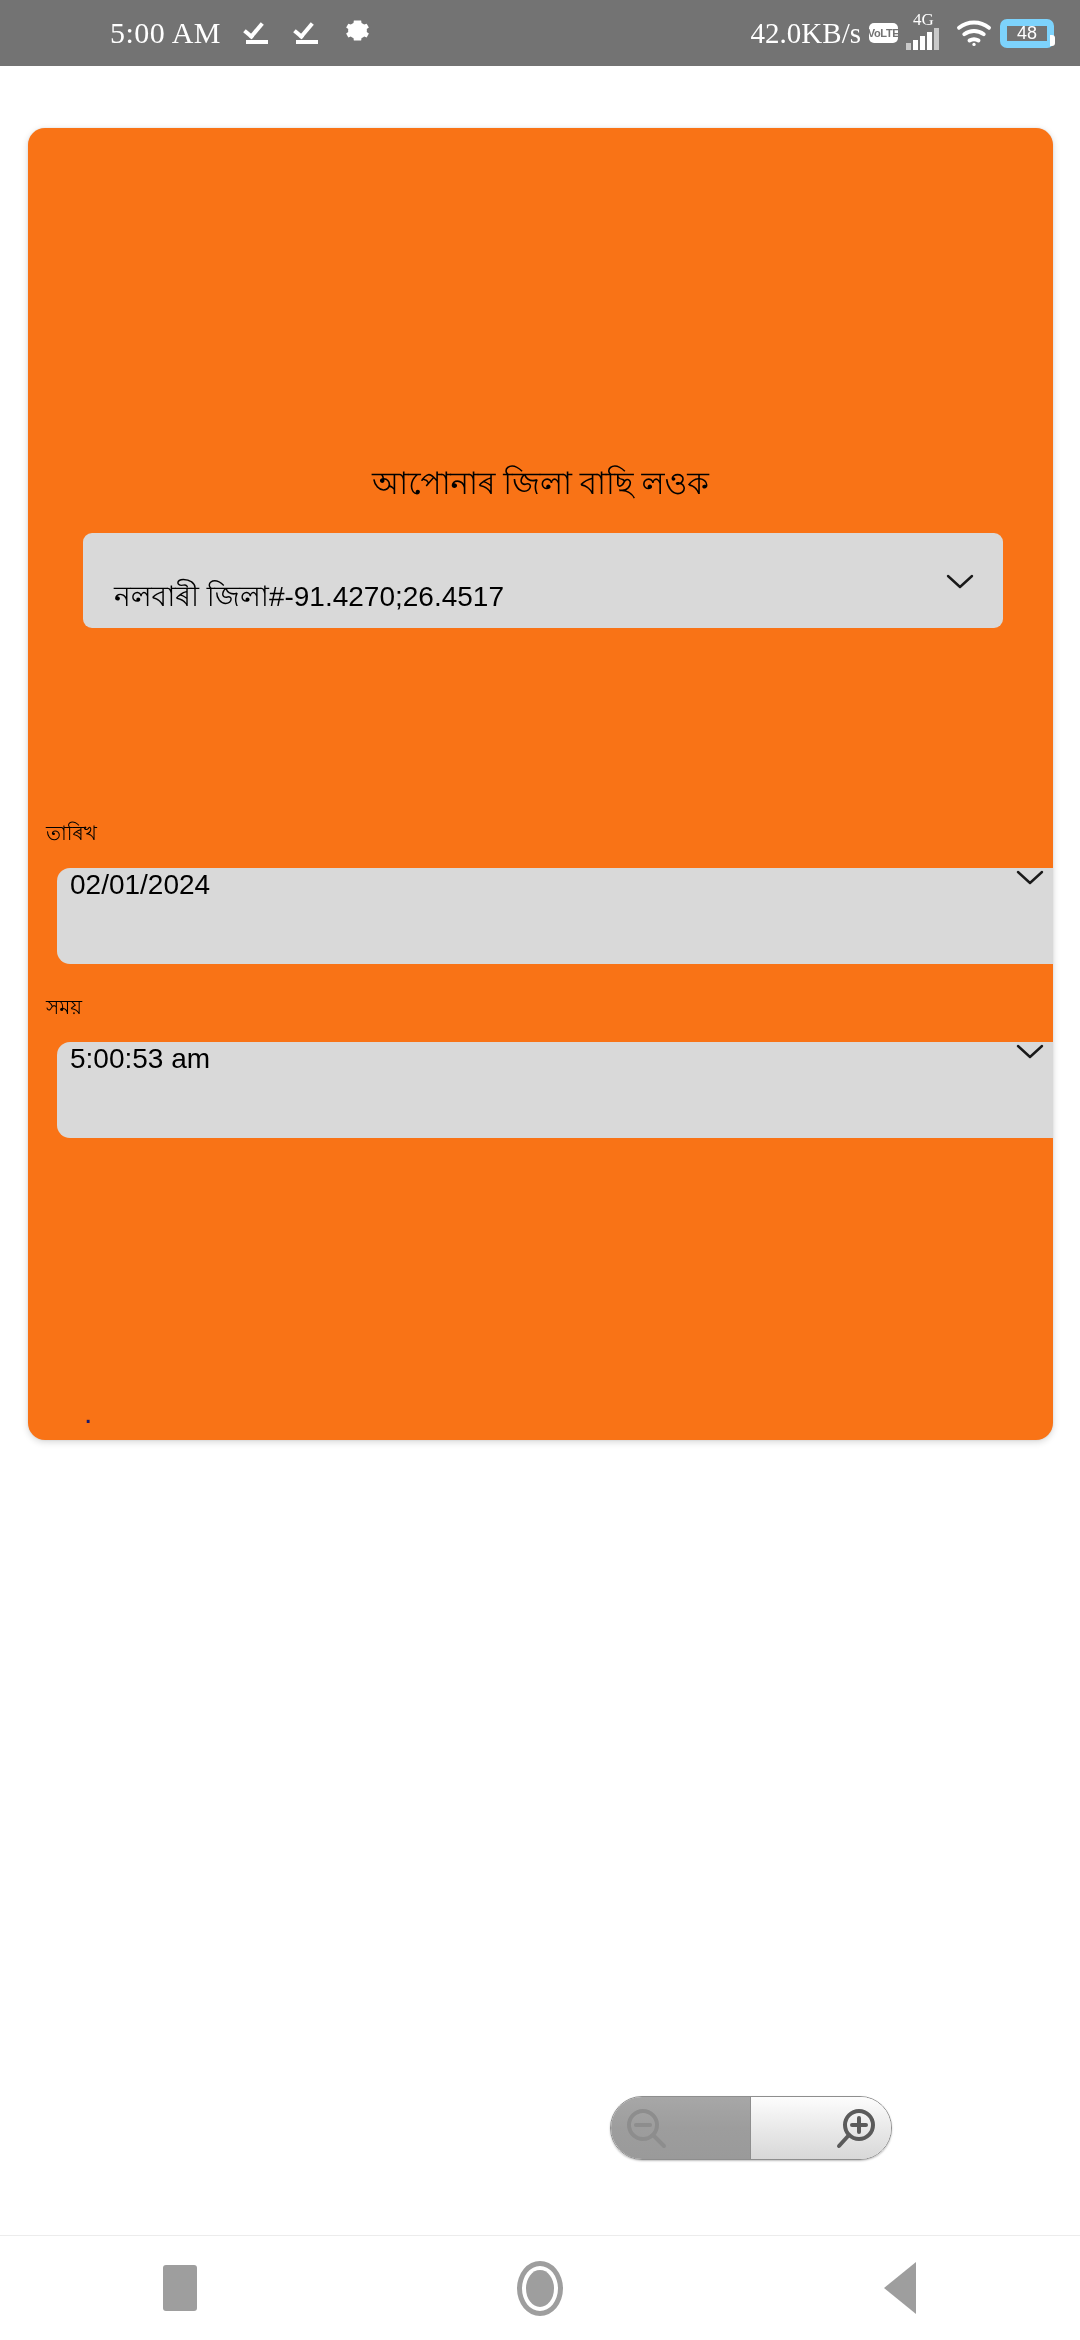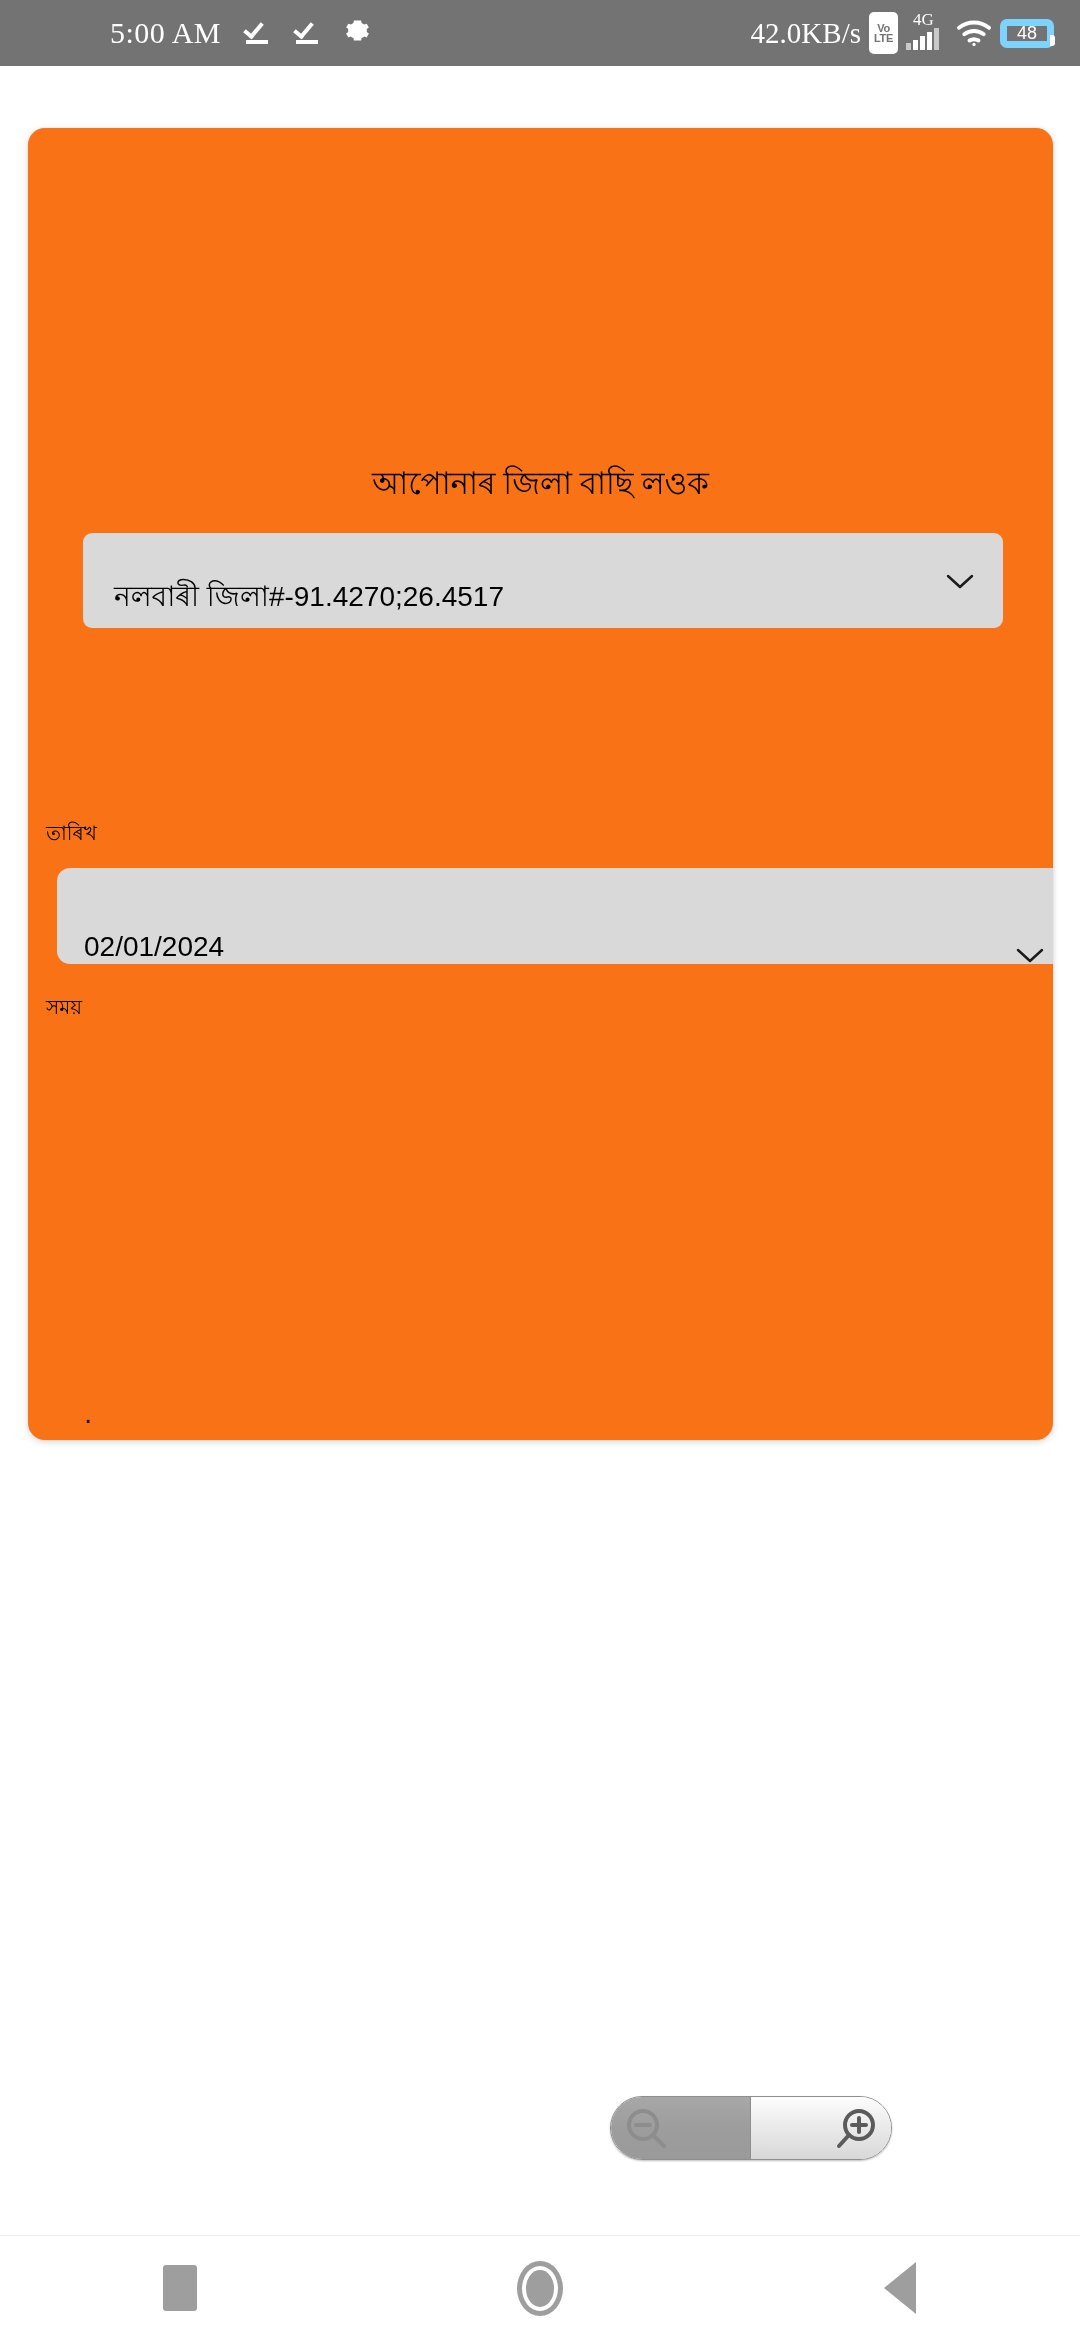--- a/index.html
+++ b/index.html
@@ -33,22 +33,22 @@
   .icon-check .tick{
     position:absolute; left:3px; top:1px; width:11px; height:19px;
     border-right:4px solid #fff; border-bottom:4px solid #fff;
     transform:rotate(40deg);
   }
   .icon-check .bar{
     position:absolute; left:1px; bottom:0px; width:22px; height:4px; background:#fff;
   }
   .icon-gear{ width:25px; height:25px; display:block; }
   .volte-badge{
-    width:29px;height:42px;border-radius:5px;background:#fff;color:#737373;
-    display:flex;flex-direction:column;align-items:center;justify-content:center;
+    width:29px;height:20px;border-radius:5px;background:#fff;color:#737373;
+    display:flex;flex-direction:row;align-items:center;justify-content:center;
     font-size:11px;font-weight:bold;line-height:10px;letter-spacing:-0.3px;
   }
   .sig-wrap{ position:relative; width:42px; height:34px; }
   .sig-4g{
     position:absolute; left:7px; top:-5px; font-size:17px; line-height:17px;
     font-family:"Liberation Serif", serif; color:#fff;
   }
   .sig-bars{ position:absolute; left:0; bottom:0; display:flex; align-items:flex-end; gap:2px; height:20px; }
   .sig-bars i{ display:block; width:5px; background:#fff; }
   .sig-bars i.b0{ height:7px; background:#c9c9c9; }
@@ -98,22 +98,22 @@
   }
 
   .field-label{
     position:absolute; left:18px;
     font-size:20px; color:#000; line-height:34px;
     font-family:"Liberation Sans","DejaVu Sans", sans-serif;
   }
   .field-box{
     position:absolute; left:29px; width:1020px; height:96px;
     background:#d9d9d9; border-radius:13px;
-    display:flex; align-items:flex-end; justify-content:space-between;
-    padding:0 32px 0 27px;
+    display:flex; align-items:flex-start; justify-content:space-between;
+    padding:0 32px 0 13px;
   }
   .field-box .val{
     font-size:28px; color:#000; line-height:34px;
     font-family:"Liberation Sans", sans-serif;
   }
 
   #date-label{ top:688px; }
   #date-field{ top:740px; }
   #time-label{ top:862px; }
   #time-field{ top:914px; }
@@ -242,20 +242,28 @@
   <div class="field-box" id="date-field">
     <span class="val">02/01/2024</span>
     <span>
       <svg class="chev" viewBox="0 0 30 18" fill="none" stroke="#1a1a1a" stroke-width="2.4" stroke-linecap="round" stroke-linejoin="round">
         <polyline points="3,4 15,15 27,4"></polyline>
       </svg>
     </span>
   </div>
 
   <div class="field-label" id="time-label">সময়</div>
+  <div class="field-box" id="time-field">
+    <span class="val">5:00:53 am</span>
+    <span>
+      <svg class="chev" viewBox="0 0 30 18" fill="none" stroke="#1a1a1a" stroke-width="2.4" stroke-linecap="round" stroke-linejoin="round">
+        <polyline points="3,4 15,15 27,4"></polyline>
+      </svg>
+    </span>
+  </div>
 
 
   <div id="trailing-dot">.</div>
 </div>
 
 <div id="zoom-controls">
   <div class="zc-half" id="zoom-out-button">
     <span>
       <svg width="46" height="46" viewBox="0 0 46 46" fill="none" stroke="#8d8d8d" stroke-width="4" stroke-linecap="round">
         <circle cx="19" cy="19" r="14"></circle>

